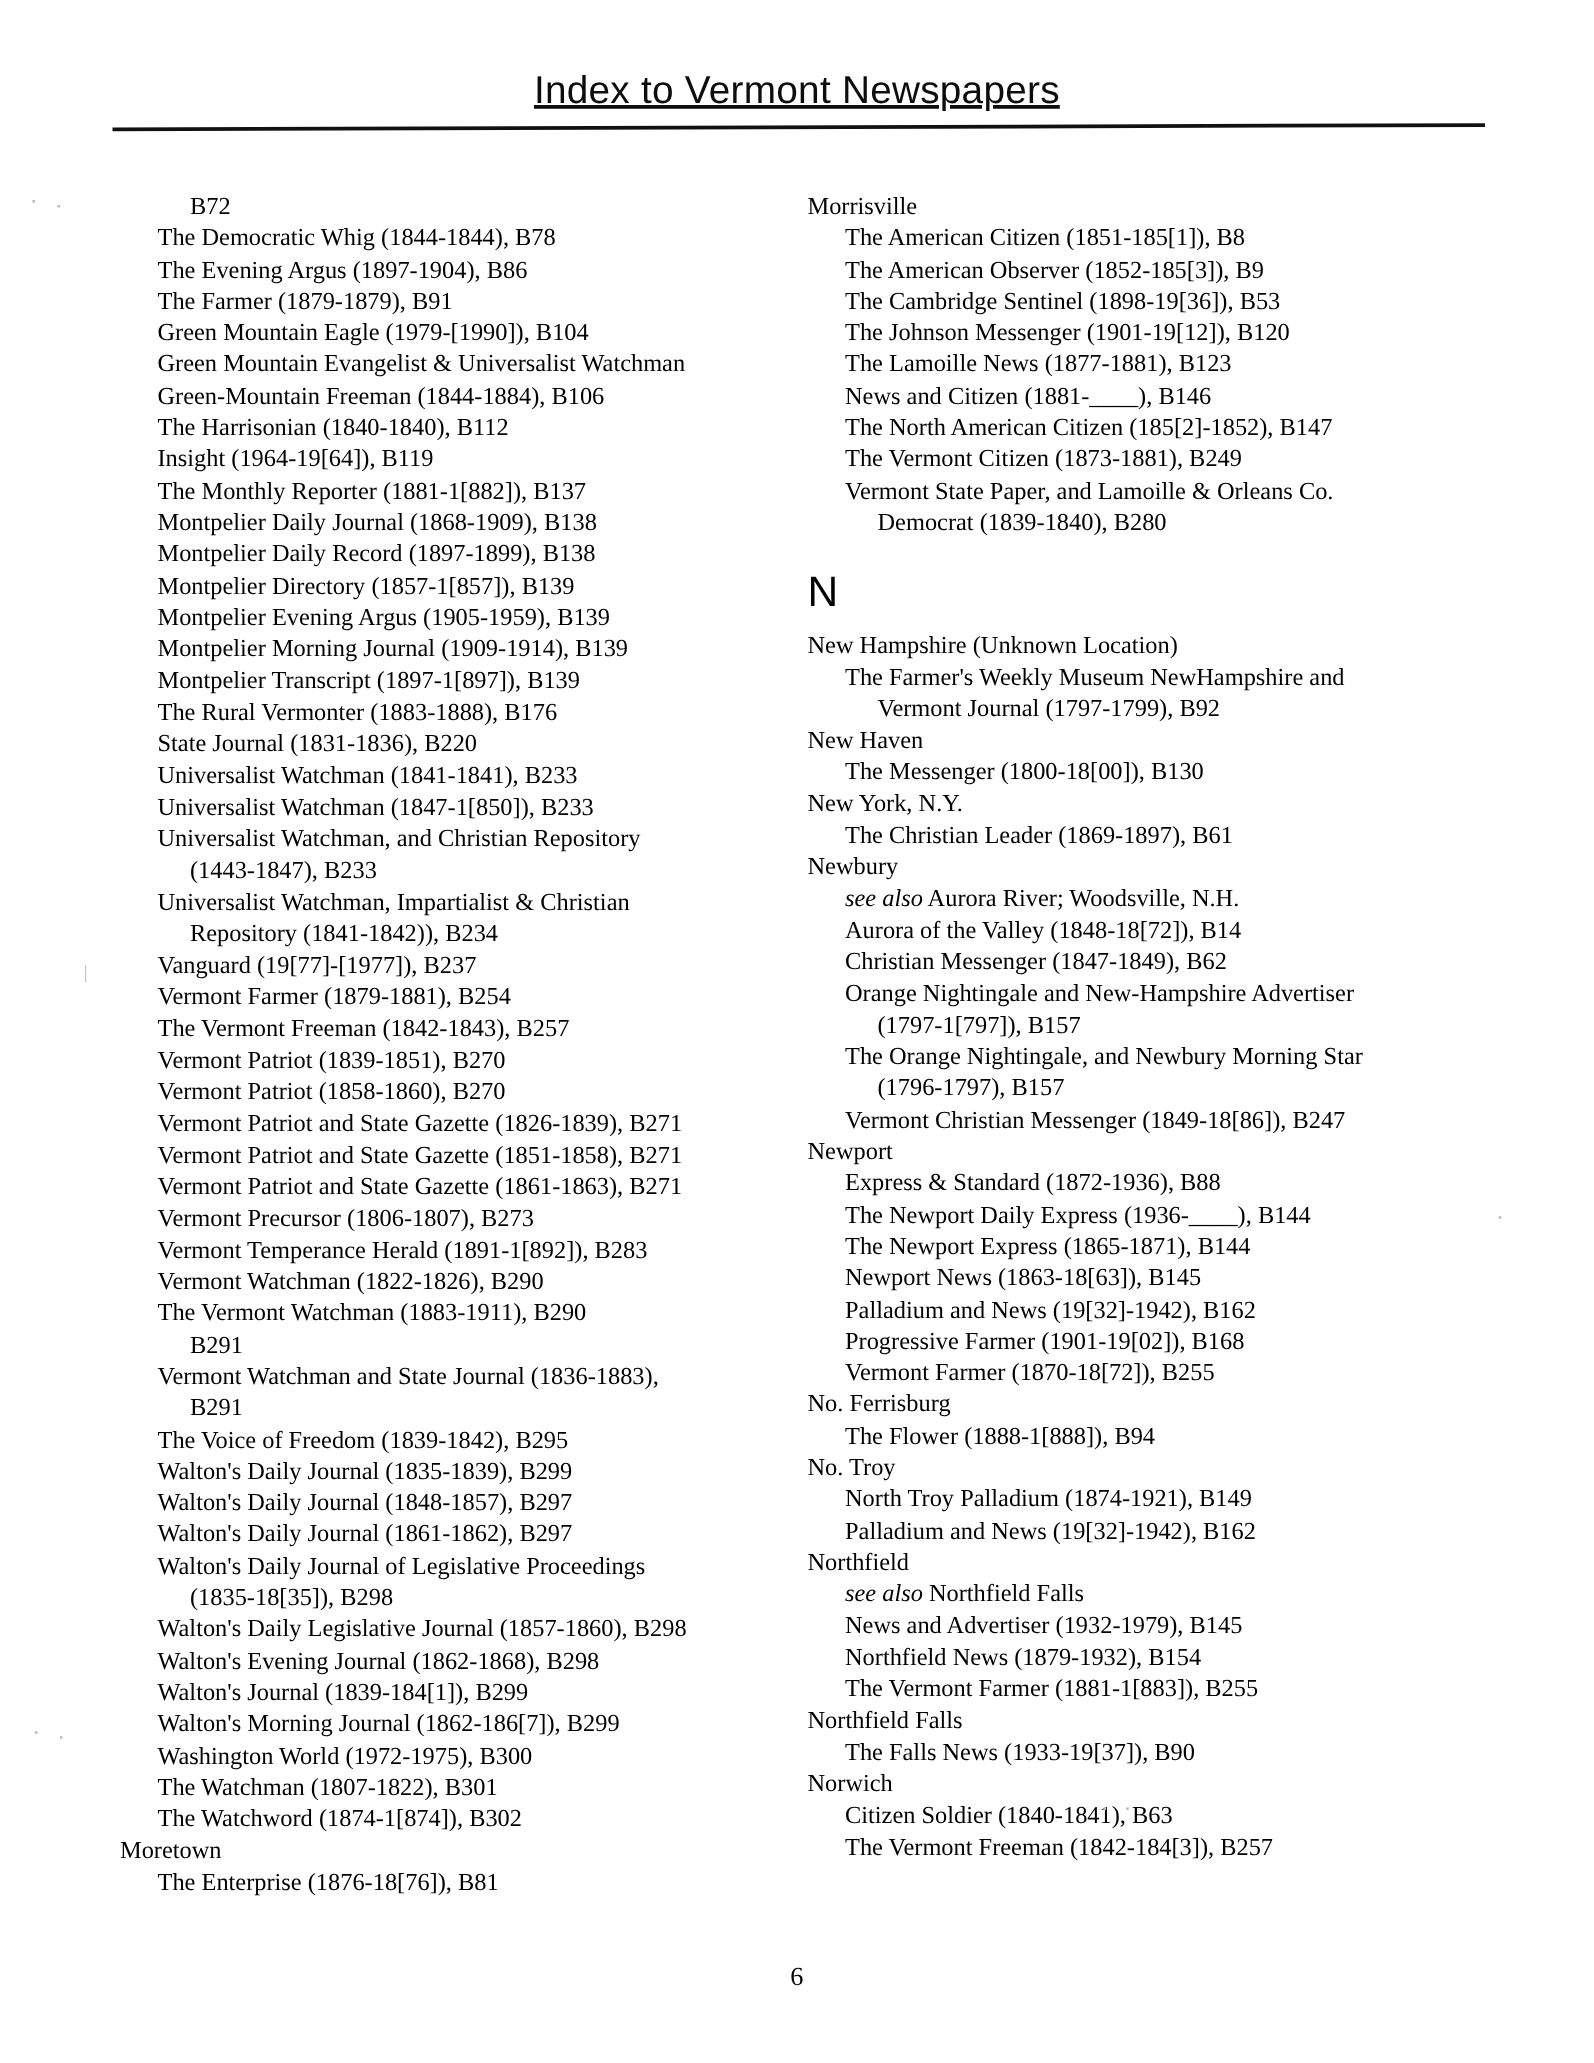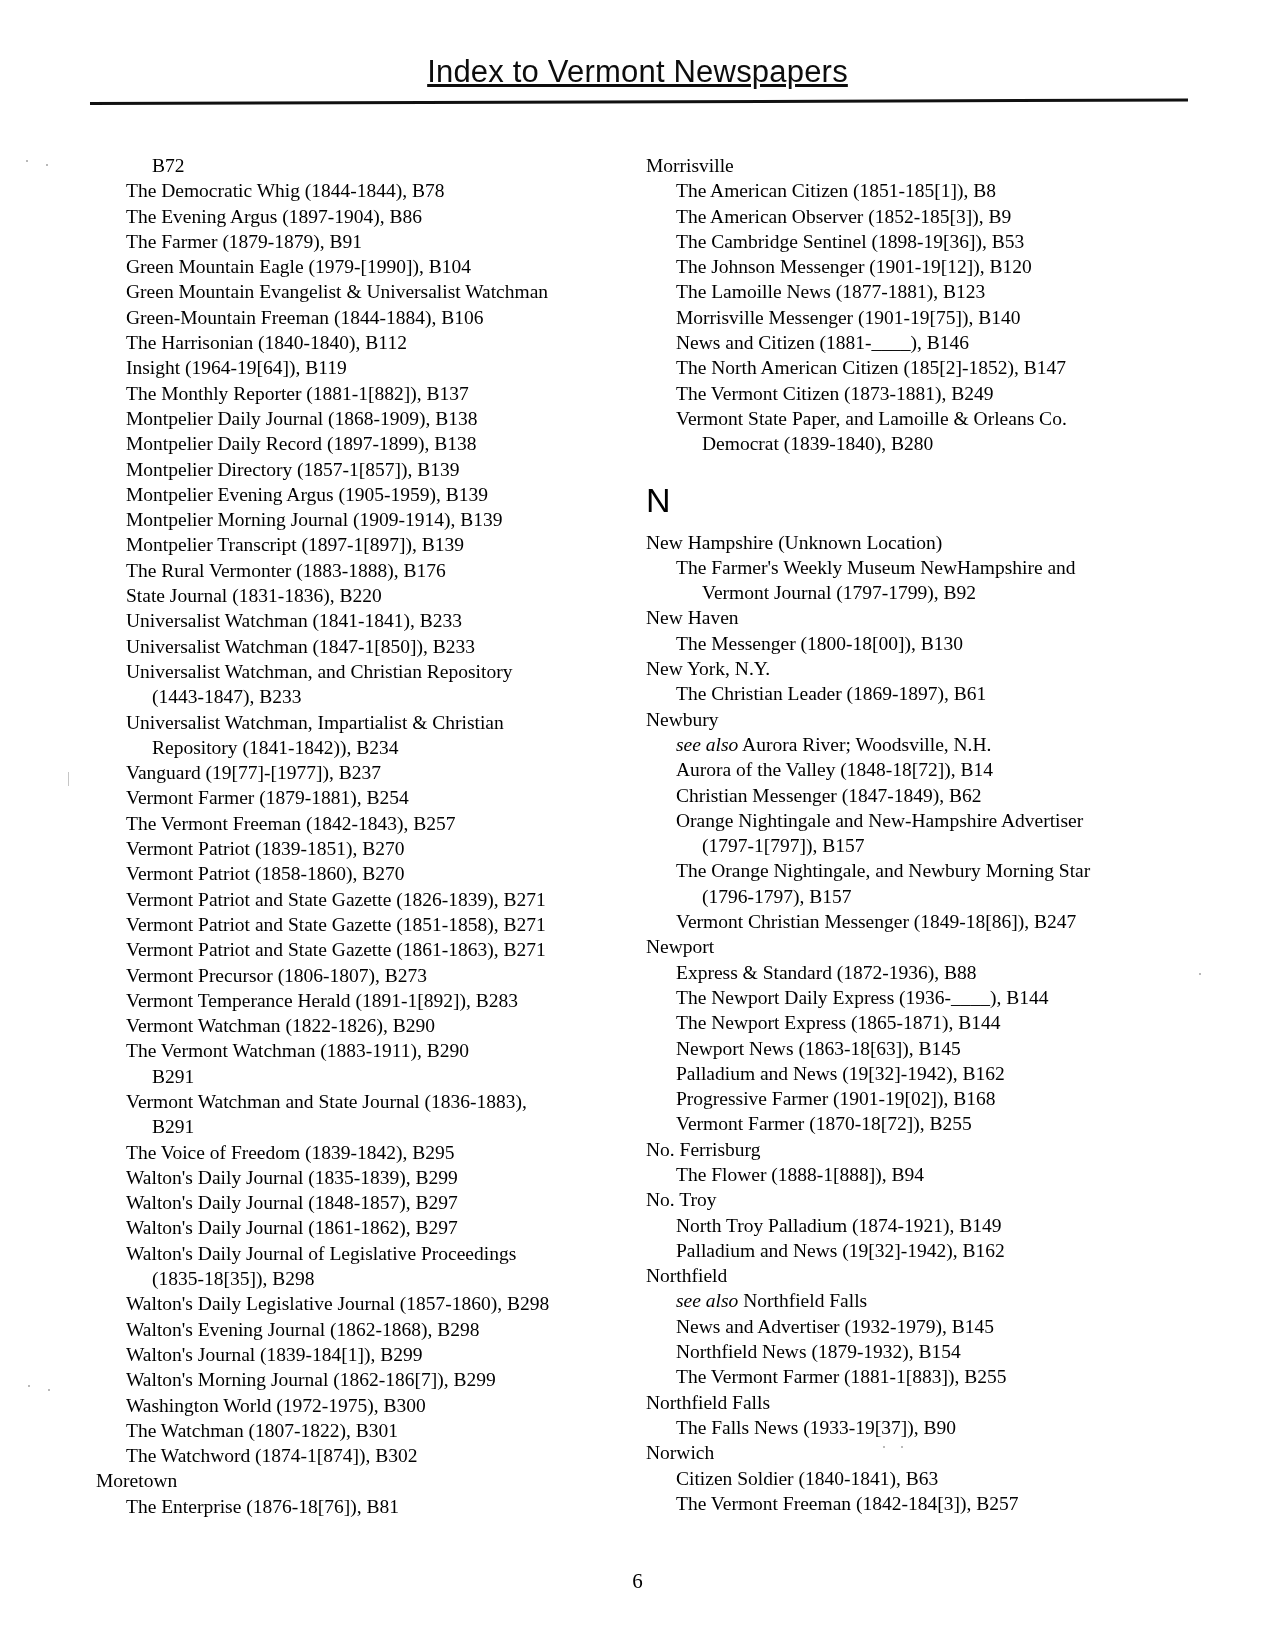--- a/index.html
+++ b/index.html
@@ -190,21 +190,20 @@
         <div class="place">Moretown</div>
         <div class="entry">The Enterprise (1876-18[76]), B81</div>
       </div>
     <div class="col col-right" id="col-right">
         <div class="place">Morrisville</div>
         <div class="entry">The American Citizen (1851-185[1]), B8</div>
         <div class="entry">The American Observer (1852-185[3]), B9</div>
         <div class="entry">The Cambridge Sentinel (1898-19[36]), B53</div>
         <div class="entry">The Johnson Messenger (1901-19[12]), B120</div>
         <div class="entry">The Lamoille News (1877-1881), B123</div>
-        <div class="entry">Morrisville Messenger (1901-19[75]), B140</div>
         <div class="entry">News and Citizen (1881-____), B146</div>
         <div class="entry">The North American Citizen (185[2]-1852), B147</div>
         <div class="entry">The Vermont Citizen (1873-1881), B249</div>
         <div class="entry">Vermont State Paper, and Lamoille &amp; Orleans Co.</div>
         <div class="entry wrap">Democrat (1839-1840), B280</div>
         <div class="spacer-before-letter"></div>
         <div class="section-letter">N</div>
         <div class="spacer-after-letter"></div>
         <div class="place">New Hampshire (Unknown Location)</div>
         <div class="entry">The Farmer's Weekly Museum NewHampshire and</div>

